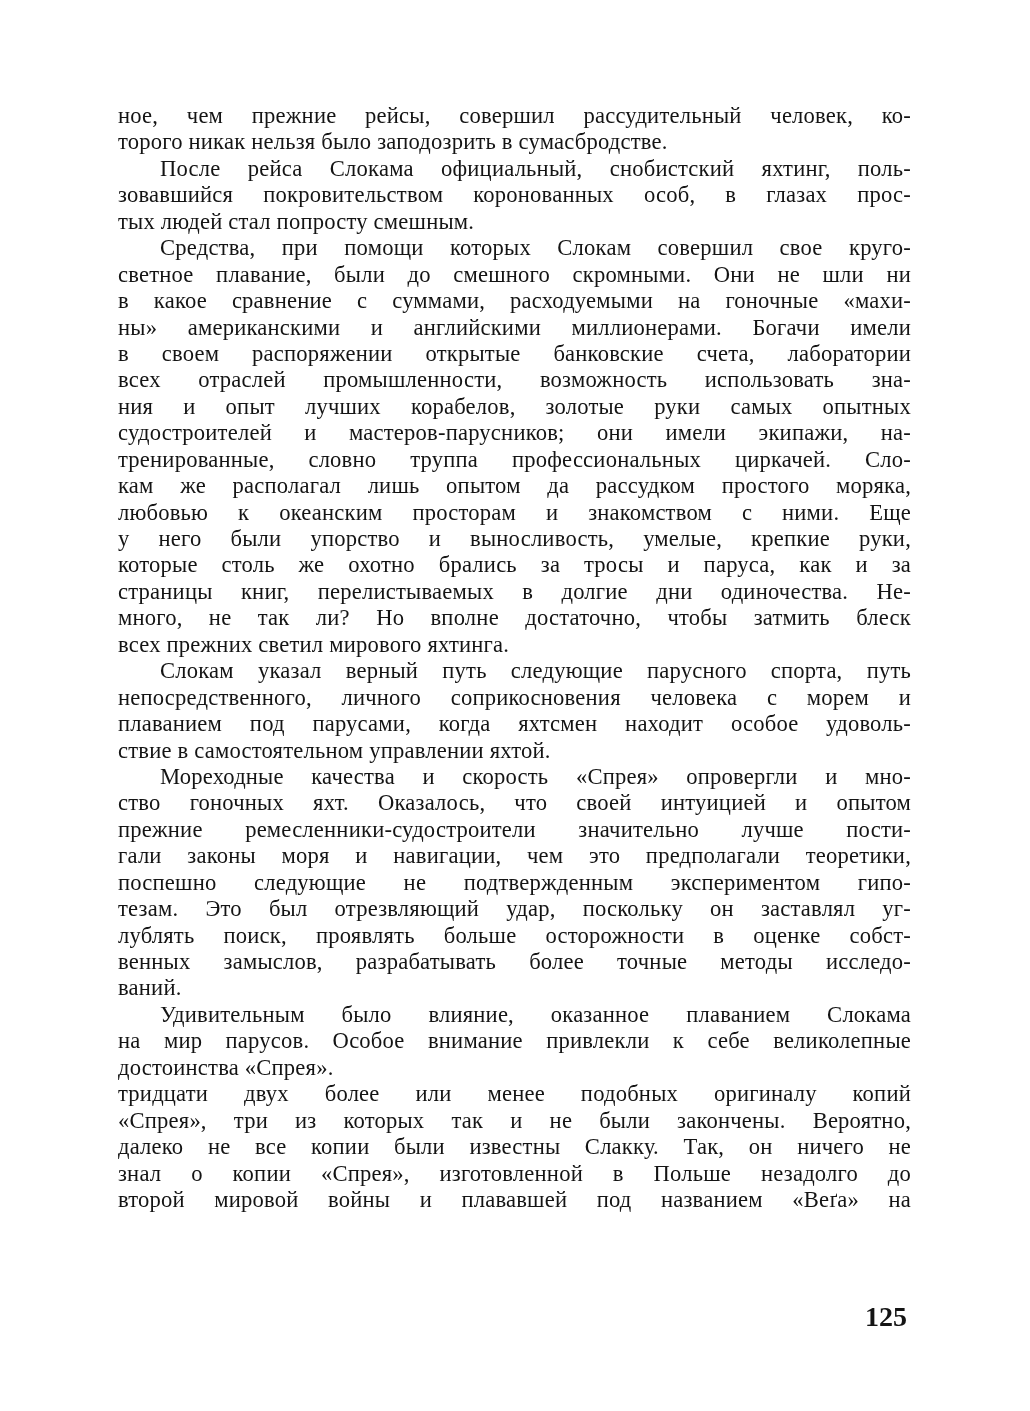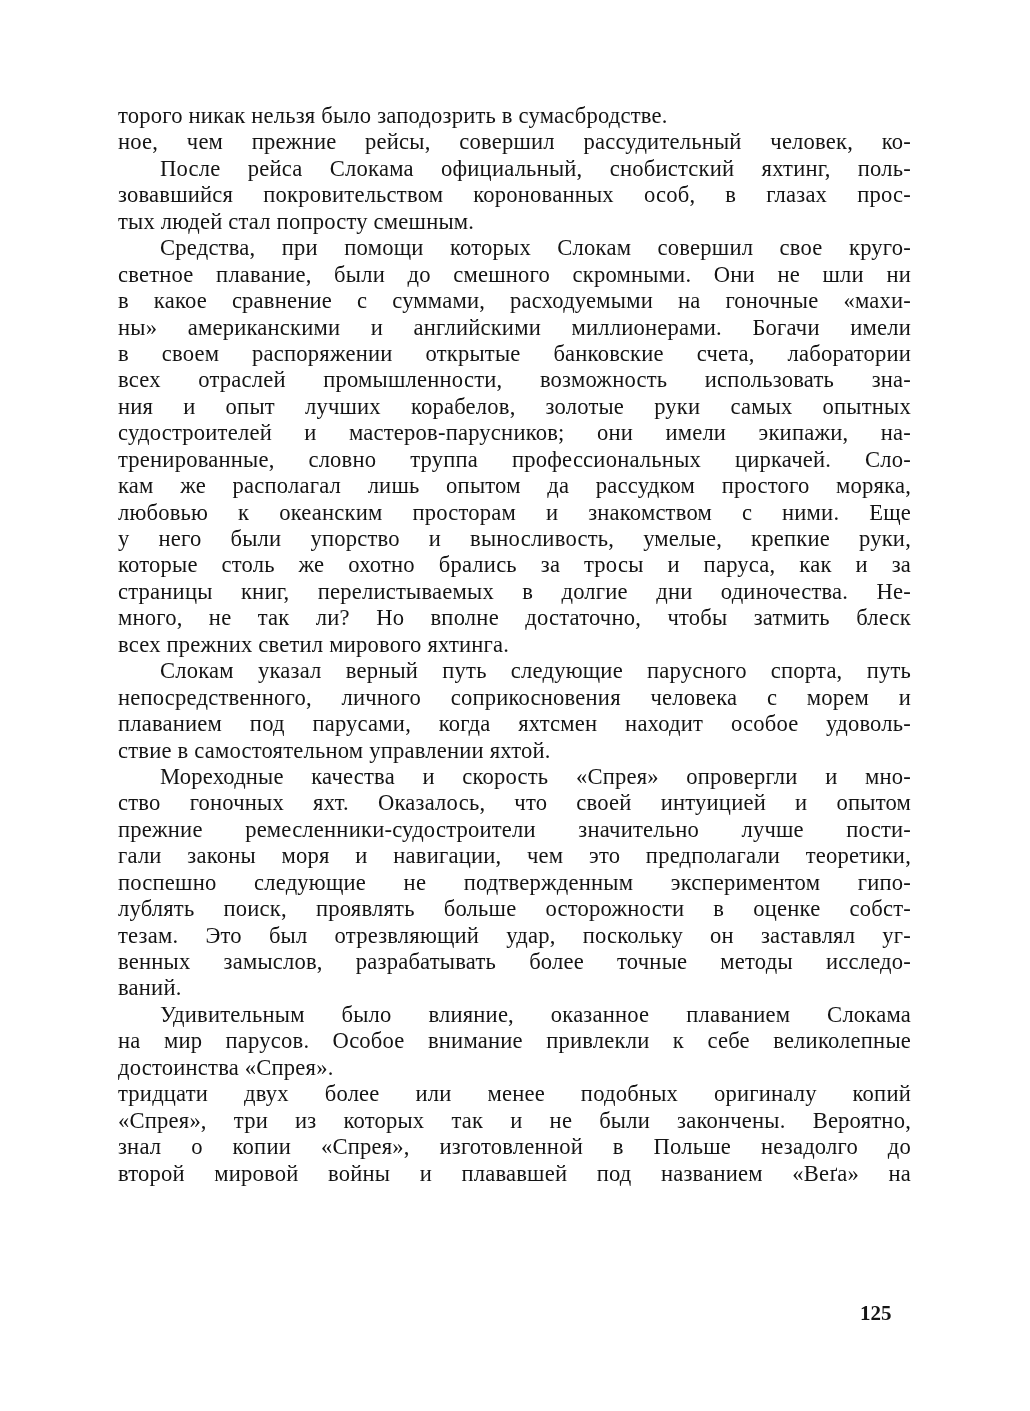--- a/index.html
+++ b/index.html
@@ -11,33 +11,33 @@
     }
     .line {
       display: block; height: 26.45px; line-height: 26.45px;
       white-space: nowrap; text-align: justify; text-align-last: justify;
       overflow: visible;
     }
     .line.last { text-align-last: left; }
     .line.indent { padding-left: 42px; }
     .pagenum {
       position: absolute; left: 860px; top: 1301px; width: 52px;
-      text-align: left;
+      text-align: center;
       font-family: "Liberation Serif", "DejaVu Serif", serif;
-      font-size: 21px; font-weight: bold; color: #141414;
+      font-size: 28px; font-weight: bold; color: #141414;
     }
   </style>
 </head>
 <body>
 
 <div class="page">
 
   <div>
+    <span class="line">ное, чем прежние рейсы, совершил рассудительный человек, ко-</span>
     <span class="line last">торого никак нельзя было заподозрить в сумасбродстве.</span>
-    <span class="line">ное, чем прежние рейсы, совершил рассудительный человек, ко-</span>
   </div>
 
   <div>
     <span class="line indent">После рейса Слокама официальный, снобистский яхтинг, поль-</span>
     <span class="line">зовавшийся покровительством коронованных особ, в глазах прос-</span>
     <span class="line last">тых людей стал попросту смешным.</span>
   </div>
 
   <div>
     <span class="line indent">Средства, при помощи которых Слокам совершил свое круго-</span>
@@ -64,33 +64,34 @@
     <span class="line">плаванием под парусами, когда яхтсмен находит особое удоволь-</span>
     <span class="line last">ствие в самостоятельном управлении яхтой.</span>
   </div>
 
   <div>
     <span class="line indent">Мореходные качества и скорость «Спрея» опровергли и мно-</span>
     <span class="line">ство гоночных яхт. Оказалось, что своей интуицией и опытом</span>
     <span class="line">прежние ремесленники-судостроители значительно лучше пости-</span>
     <span class="line">гали законы моря и навигации, чем это предполагали теоретики,</span>
     <span class="line">поспешно следующие не подтвержденным экспериментом гипо-</span>
+    <span class="line">тезам. Это был отрезвляющий удар, поскольку он заставлял уг-</span>
     <span class="line">лублять поиск, проявлять больше осторожности в оценке собст-</span>
-    <span class="line">тезам. Это был отрезвляющий удар, поскольку он заставлял уг-</span>
     <span class="line">венных замыслов, разрабатывать более точные методы исследо-</span>
     <span class="line last">ваний.</span>
   </div>
 
   <div>
     <span class="line indent">Удивительным было влияние, оказанное плаванием Слокама</span>
     <span class="line">на мир парусов. Особое внимание привлекли к себе великолепные</span>
     <span class="line last">достоинства «Спрея».</span>
   </div>
 
   <div>
     <span class="line">тридцати двух более или менее подобных оригиналу копий</span>
     <span class="line">«Спрея», три из которых так и не были закончены. Вероятно,</span>
+    <span class="line">далеко не все копии были известны Слакку. Так, он ничего не</span>
     <span class="line">знал о копии «Спрея», изготовленной в Польше незадолго до</span>
     <span class="line">второй мировой войны и плававшей под названием «Вeґa» на</span>
   </div>
 </div>
 
 <div class="pagenum">125</div>
 
 </body></html>

